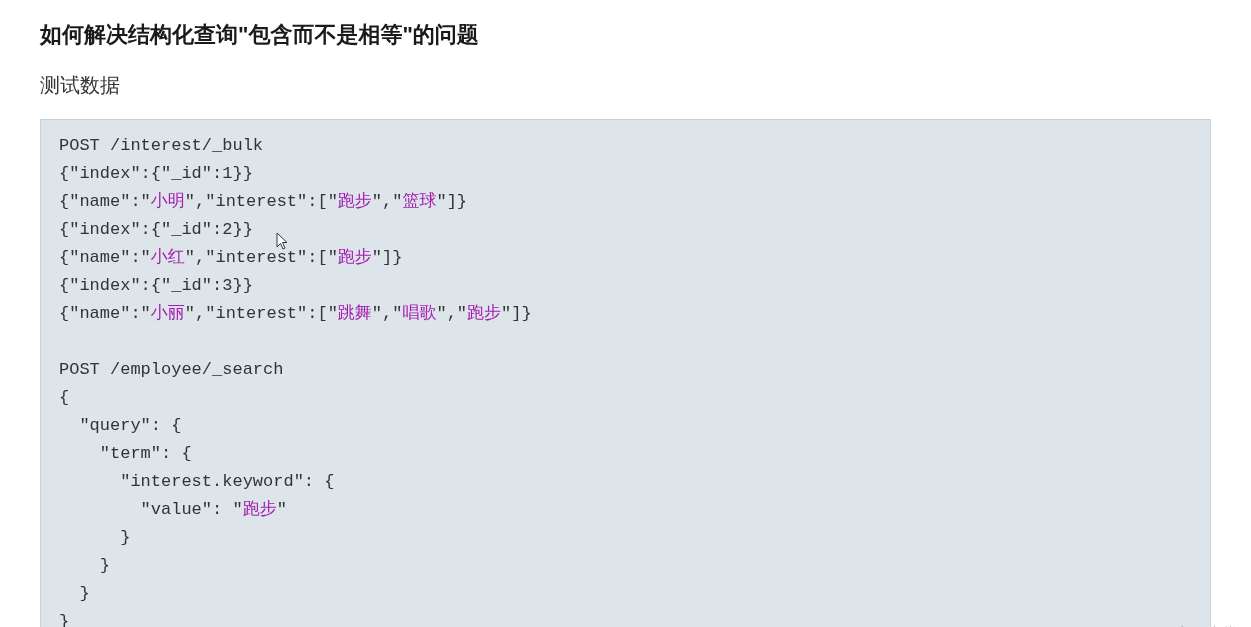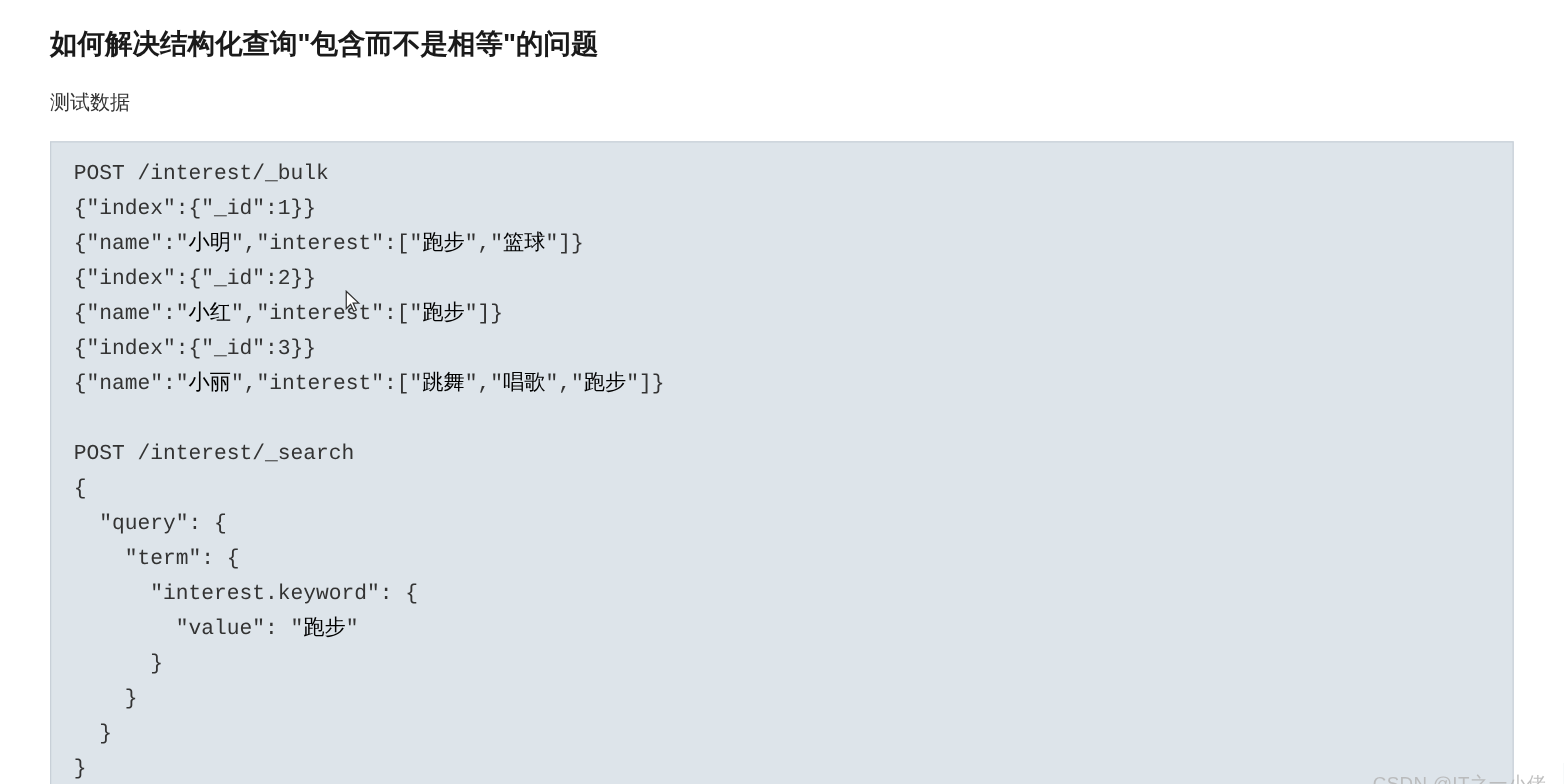--- a/index.html
+++ b/index.html
@@ -13,36 +13,36 @@
     .content {
       padding: 20px 40px 0 40px;
     }
     h2.heading {
       font-size: 22px;
       font-weight: 700;
       color: #1a1a1a;
       margin-bottom: 22px;
     }
     p.subhead {
-      font-size: 16px;
+      font-size: 20px;
       color: #333;
       margin-bottom: 20px;
     }
     pre.code-block {
       background: #dde4ea;
       border: 1px solid #c8d0d8;
       padding: 12px 18px;
       font-family: Consolas, "Courier New", monospace;
       font-size: 17px;
       line-height: 28px;
       color: #333;
       white-space: pre;
       overflow: hidden;
     }
-    .str { color: #000000; }
+    .str { color: #a21caf; }
     .cursor-arrow {
       position: absolute;
       left: 276px;
       top: 232px;
       pointer-events: none;
     }
     .watermark {
       position: absolute;
       right: 14px;
       bottom: 6px;
@@ -60,21 +60,21 @@
   <p class="subhead">测试数据</p>
 
   <pre class="code-block"><span>POST /interest/_bulk</span>
 <span>{"index":{"_id":1}}</span>
 <span><span>{"name":"</span><span class="str">小明</span><span>","interest":["</span><span class="str">跑步</span><span>","</span><span class="str">篮球</span><span>"]}</span></span>
 <span>{"index":{"_id":2}}</span>
 <span><span>{"name":"</span><span class="str">小红</span><span>","interest":["</span><span class="str">跑步</span><span>"]}</span></span>
 <span>{"index":{"_id":3}}</span>
 <span><span>{"name":"</span><span class="str">小丽</span><span>","interest":["</span><span class="str">跳舞</span><span>","</span><span class="str">唱歌</span><span>","</span><span class="str">跑步</span><span>"]}</span></span>
 
-<span>POST /interest/_search</span>
+<span>POST /employee/_search</span>
 <span>{</span>
 <span>  "query": {</span>
 <span>    "term": {</span>
 <span>      "interest.keyword": {</span>
 <span><span>        "value": "</span><span class="str">跑步</span><span>"</span></span>
 <span>      }</span>
 <span>    }</span>
 <span>  }</span>
 <span>}</span></pre>
 </div>

